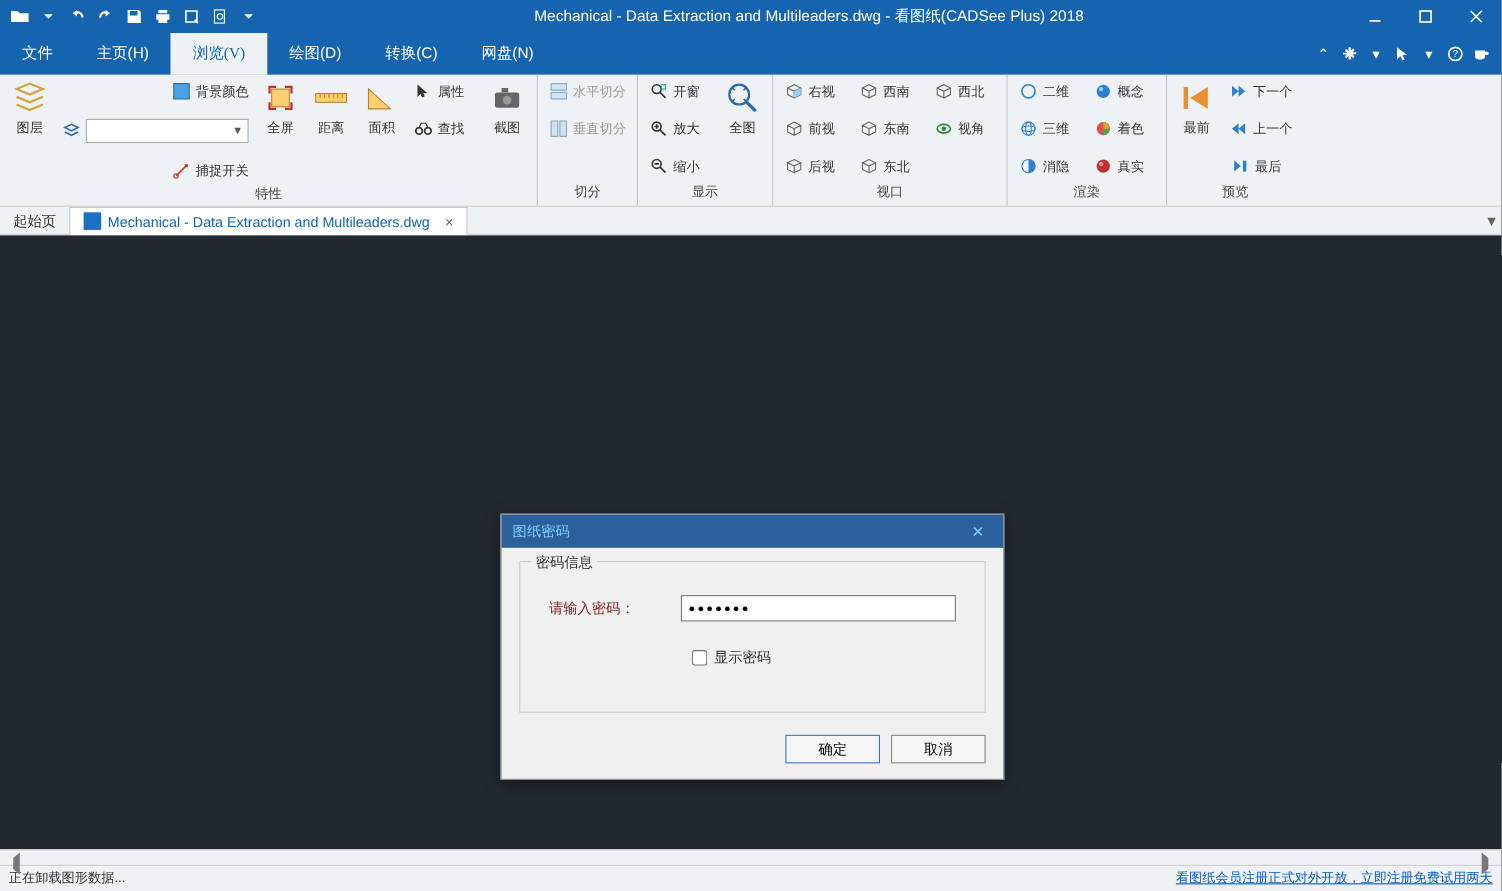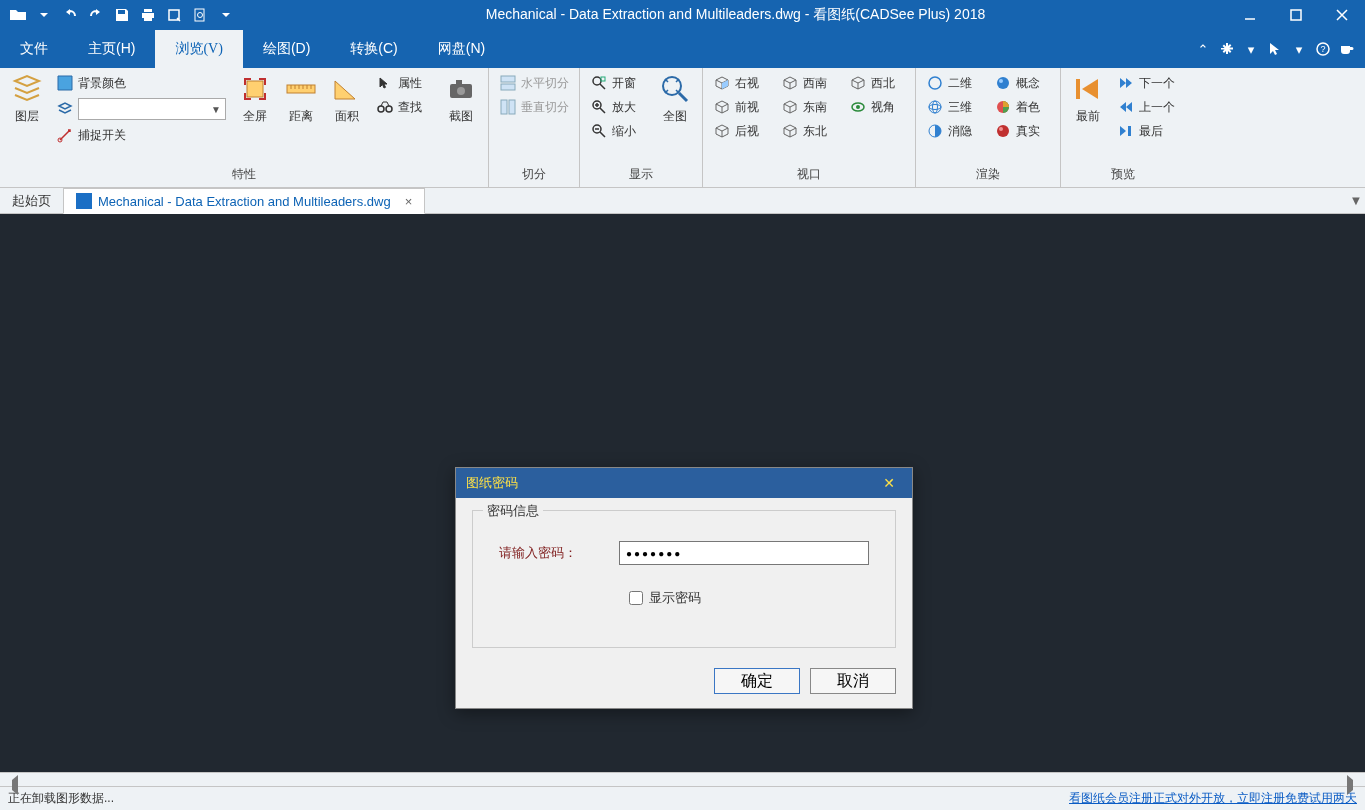--- a/index.html
+++ b/index.html
@@ -18,21 +18,21 @@
 .menubar-right { margin-left: auto; display: flex; align-items: center; padding-right: 8px; gap: 4px; }
 .mb-icon { width: 20px; height: 20px; display: inline-flex; align-items: center; justify-content: center; color: #fff; cursor: pointer; }
 
 .ribbon { height: 120px; background: #eef2f5; border-bottom: 1px solid #c5c5c5; display: flex; }
 .rgroup { border-right: 1px solid #c5c5c5; display: flex; flex-direction: column; padding: 4px 6px 0 6px; }
 .rgroup-body { flex: 1; display: flex; align-items: flex-start; gap: 4px; }
 .rgroup-label { text-align: center; font-size: 12px; color: #444; padding: 2px 0 4px; }
 .rbtn-big { display: flex; flex-direction: column; align-items: center; width: 42px; cursor: pointer; }
 .rbtn-big .ico { width: 34px; height: 34px; display: flex; align-items: center; justify-content: center; }
 .rbtn-big .lbl { font-size: 12px; color: #333; margin-top: 2px; }
-.rcol { display: flex; flex-direction: column; gap: 2px; }
+.rcol { display: flex; flex-direction: column; gap: 12px; align-items: flex-end; }
 .rbtn-sm { display: flex; align-items: center; gap: 4px; padding: 2px 4px; cursor: pointer; font-size: 12px; color: #333; min-width: 64px; }
 .rbtn-sm .ico { width: 18px; height: 18px; display: inline-flex; align-items: center; justify-content: center; }
 .rbtn-sm.disabled { color: #999; }
 .layer-combo { width: 148px; height: 22px; border: 1px solid #aaa; background: #fff; display: flex; align-items: center; justify-content: flex-end; padding-right: 4px; font-size: 10px; color: #555; }
 
 .tabstrip { height: 26px; background: #eef2f5; border-bottom: 1px solid #c5c5c5; display: flex; align-items: stretch; }
 .tab { padding: 0 12px; display: flex; align-items: center; gap: 6px; font-size: 13px; cursor: pointer; }
 .tab.start { color: #333; }
 .tab.file { background: #fff; border: 1px solid #c5c5c5; border-bottom: 1px solid #fff; color: #0d63b5; margin-bottom: -1px; }
 .tab .file-icon { width: 16px; height: 16px; background: #1b6fc5; display: inline-block; }
@@ -42,32 +42,32 @@
 .canvas { position: relative; height: calc(100% - 30px - 38px - 120px - 26px - 14px - 24px); background: #212830; }
 .scroll-h { height: 14px; background: #eef2f5; border-top: 1px solid #c5c5c5; position: relative; }
 .scroll-h::before, .scroll-h::after { content: ""; position: absolute; top: 2px; width: 10px; height: 10px; }
 .scroll-h::before { left: 2px; border-right: 6px solid #777; border-top: 5px solid transparent; border-bottom: 5px solid transparent; }
 .scroll-h::after { right: 2px; border-left: 6px solid #777; border-top: 5px solid transparent; border-bottom: 5px solid transparent; }
 
 .statusbar { height: 24px; background: #eef2f5; border-top: 1px solid #c5c5c5; display: flex; align-items: center; padding: 0 8px; font-size: 12px; color: #333; justify-content: flex-end; }
 .status-link { margin-left: auto; color: #0b5cc4; text-decoration: underline; cursor: pointer; }
 
 .dialog { position: absolute; left: 455px; top: 253px; width: 458px; background: #f0f0f0; border: 1px solid #888; box-shadow: 0 4px 16px rgba(0,0,0,0.4); }
-.dlg-title { height: 30px; background: #2b5f9e; color: #fde047; display: flex; align-items: center; padding: 0 10px; font-size: 13px; }
+.dlg-title { height: 30px; background: #2b5f9e; color: #7dd3fc; display: flex; align-items: center; padding: 0 10px; font-size: 13px; }
 .dlg-close { margin-left: auto; cursor: pointer; font-size: 14px; width: 26px; text-align: center; }
 .dlg-body { padding: 12px 16px 10px 16px; }
 .fieldset { border: 1px solid #ccc; padding: 30px 0 40px 16px; position: relative; }
 .fieldset-legend { position: absolute; top: -9px; left: 10px; background: #f0f0f0; padding: 0 4px; font-size: 13px; color: #333; }
 .form-row { display: flex; align-items: center; margin-bottom: 24px; }
 .form-label { width: 130px; text-align: left; font-size: 13px; color: #7f1d1d; padding-left: 10px; }
 .pw-input { width: 250px; height: 24px; border: 1px solid #777; background: #fff; padding: 0 6px; font-family: inherit; letter-spacing: 2px; font-size: 10px; }
 .chk-row { margin-left: 140px; display: flex; align-items: center; gap: 6px; font-size: 13px; color: #333; }
 .chk-row input { width: 14px; height: 14px; }
 .dlg-btns { display: flex; justify-content: flex-end; gap: 10px; padding: 10px 16px 14px; }
-.dlg-btn { width: 86px; height: 26px; border: 1px solid #888; background: #f6f6f6; font-size: 16px; cursor: pointer; }
+.dlg-btn { width: 86px; height: 26px; border: 1px solid #888; background: #f6f6f6; font-size: 13px; cursor: pointer; }
 .dlg-btn.primary { border: 1px solid #3a76c4; }
 
 svg { display: block; }
 </style>
 </head>
 <body>
 
 <div class="titlebar">
   <div class="qat">
     <span class="qat-icon">

